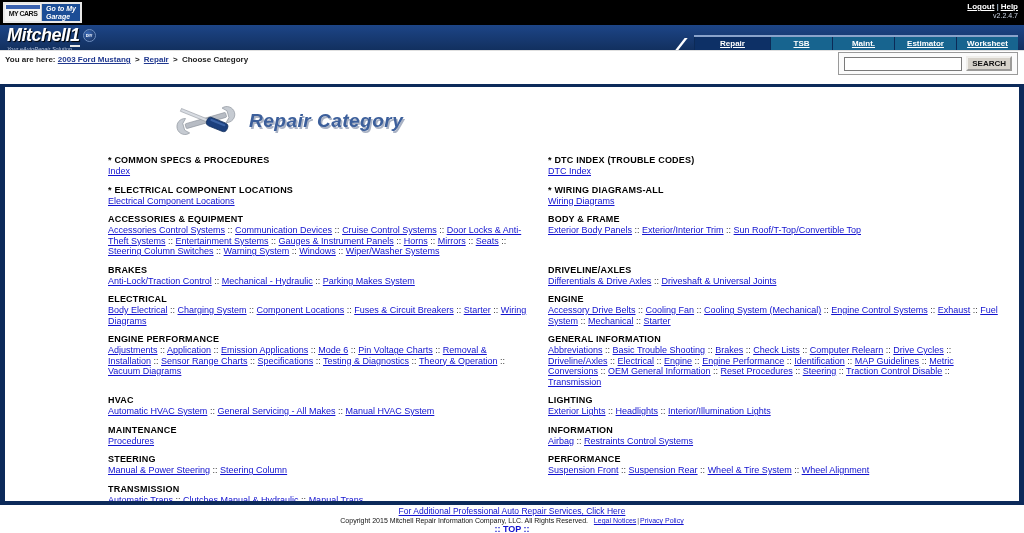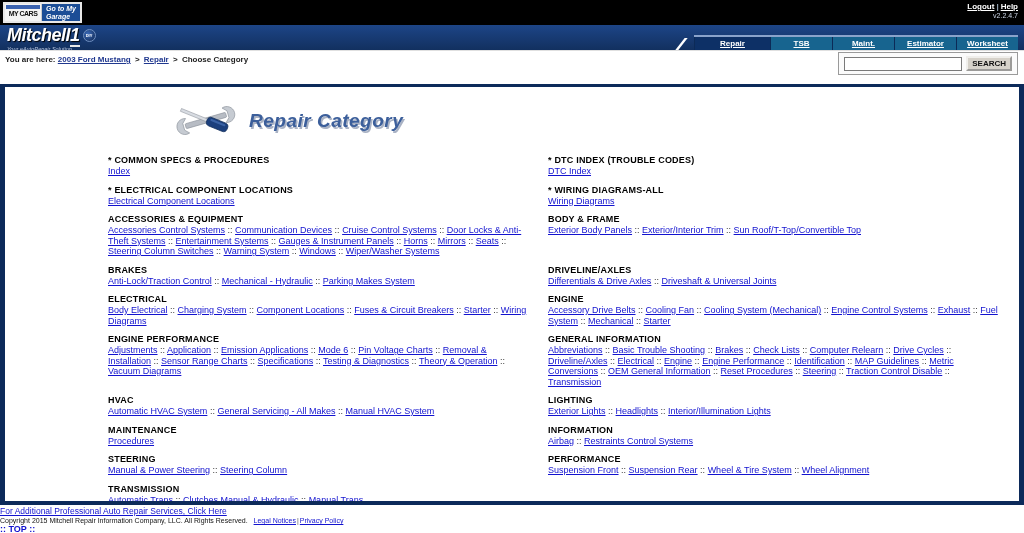--- a/index.html
+++ b/index.html
@@ -62,21 +62,21 @@
   .row { display:flex; }
   .cell { margin-bottom:8px; }
   .cell-l { width:440px; padding-right:18px; }
   .cell-r { width:462px; padding-right:6px; }
   .cat-h { font-size:9px; font-weight:bold; color:#000; line-height:11px; letter-spacing:0.2px; }
   .cat-links { font-size:9px; line-height:10.5px; color:#000; }
   .cat-links a { color:#1212cf; text-decoration:underline; cursor:pointer; }
   .cat-links .sep { color:#333; }
 
   
-  .footer { height:28px; background:#fff; padding-top:1px; }
+  .footer { height:28px; background:#fff; text-align:center; padding-top:1px; }
   .footer-line1 { font-size:8.5px; }
   .footer-line1 a { color:#1212cf; text-decoration:underline; cursor:pointer; }
   .footer-line2 { font-size:7px; color:#111; margin-top:1px; }
   .footer-line2 a { color:#1212cf; text-decoration:underline; cursor:pointer; }
   .footer-line2 .bar { color:#555; padding:0 1px; }
   .footer-line3 { font-size:9px; font-weight:bold; margin-top:0px; }
   .footer-line3 a { color:#1212cf; text-decoration:underline; cursor:pointer; }
   .bottombar { height:7px; background:#0d6190; }
 </style>
 </head>

